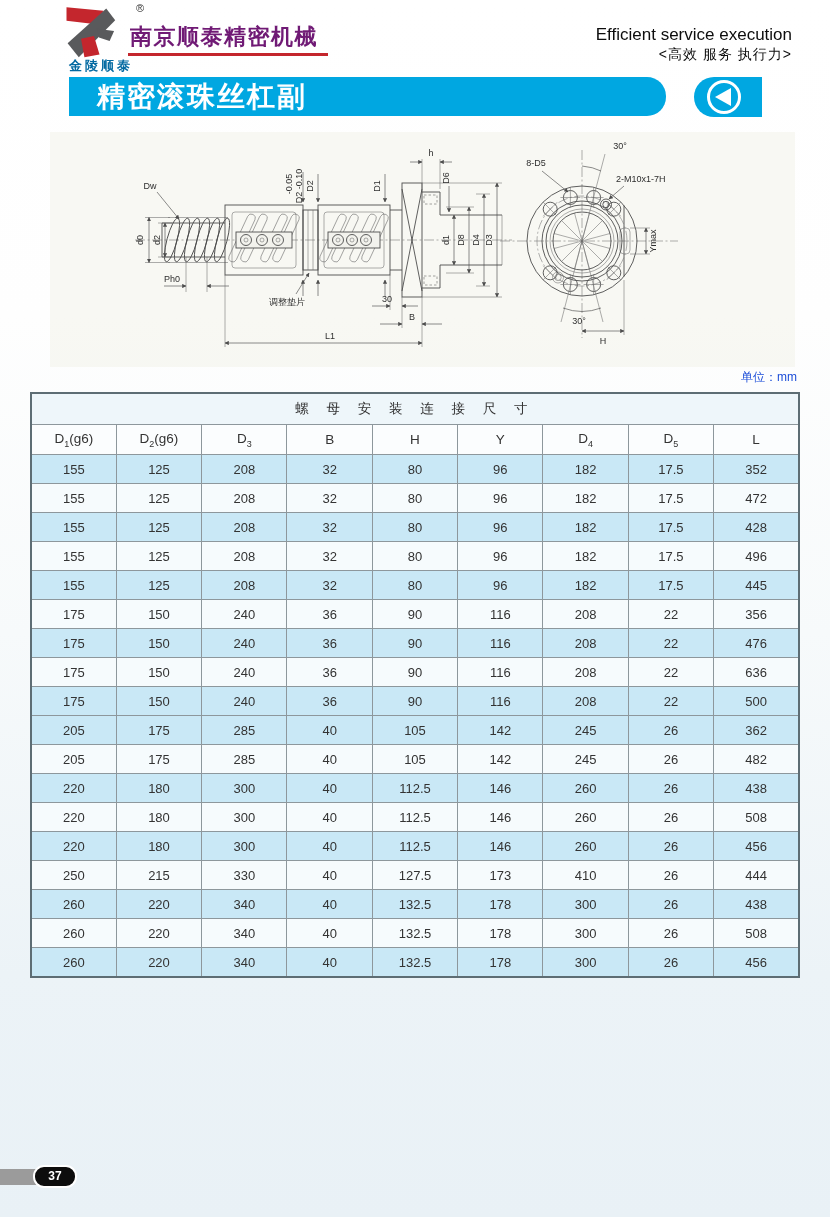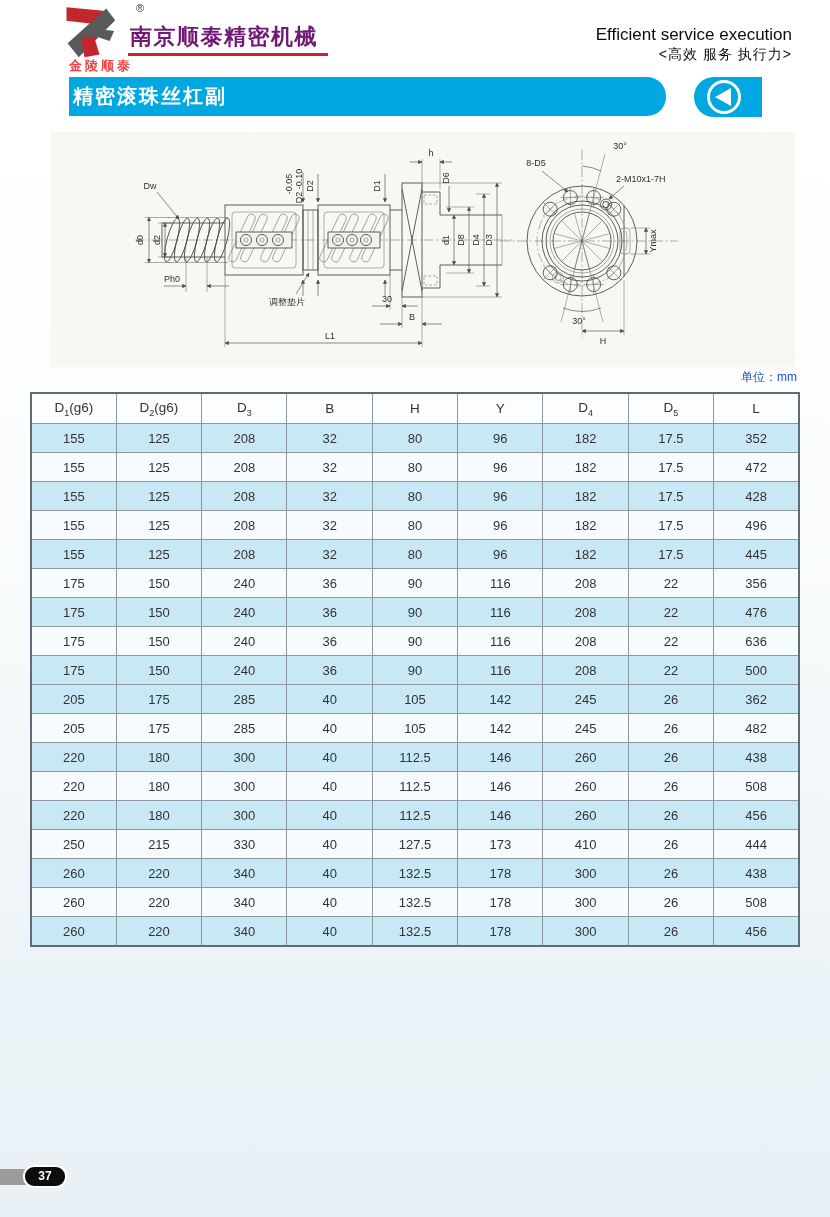--- a/index.html
+++ b/index.html
@@ -5,30 +5,30 @@
   html,body{margin:0;padding:0}
   body{
     width:830px;height:1217px;position:relative;overflow:hidden;
     font-family:"Liberation Sans",sans-serif;color:#222;
     background:linear-gradient(180deg,#ffffff 0%,#fefefe 26%,#f7fafb 52%,#ecf3f7 80%,#e9f1f6 100%);
   }
   
   .logo-svg{position:absolute;left:62px;top:5px}
   .reg-mark{position:absolute;left:136px;top:2px;font-size:11px;color:#333}
   .logo-caption{position:absolute;left:56px;top:57px;width:90px;text-align:center;
-    font-family:"Liberation Serif",serif;font-weight:bold;font-size:13px;letter-spacing:3px;color:#ef4444}
+    font-family:"Liberation Serif",serif;font-weight:bold;font-size:13px;letter-spacing:3px;color:#0369a1}
   .company-name{position:absolute;left:130px;top:22px;font-size:22px;font-weight:bold;
     letter-spacing:1.5px;color:#701a75;white-space:nowrap}
   .red-underline{position:absolute;left:128px;top:53px;width:200px;height:3px;background:var(--logo-red,#c4262d)}
   .slogan-en{position:absolute;right:38px;top:25px;font-size:17px;color:#0d0d0d;text-align:left}
   .slogan-zh{position:absolute;right:38px;top:46px;font-size:14px;color:#0d0d0d;text-align:right;letter-spacing:1px}
   
   .banner{position:absolute;left:69px;top:77px;width:597px;height:39px;
     background:var(--accent,#00a7e1);border-radius:0 19px 19px 0}
-  .banner-title{color:#fff;font-size:20px;font-weight:bold;letter-spacing:2px;line-height:39px;padding-left:4px}
+  .banner-title{color:#fff;font-size:28px;font-weight:bold;letter-spacing:2px;line-height:39px;padding-left:28px}
   .back-btn{position:absolute;left:694px;top:77px;width:68px;height:40px;
     background:var(--accent,#00a7e1);border-radius:20px 0 0 20px;cursor:pointer;
     display:flex;align-items:center;box-sizing:border-box;padding-left:10px}
   
   .drawing-wrap{position:absolute;left:50px;top:132px;width:745px;height:235px;
     background:rgba(242,242,234,.55)}
   .drawing-wrap svg .ln{stroke:#4d4d4d;stroke-width:.9;fill:none}
   .drawing-wrap svg .thin{stroke:#6a6a6a;stroke-width:.55;fill:none}
   .drawing-wrap svg .dim{stroke:#4d4d4d;stroke-width:.65;fill:none}
   .drawing-wrap svg .cl{stroke:#7a7a7a;stroke-width:.6;fill:none;stroke-dasharray:10 2.5 2 2.5}
@@ -42,21 +42,21 @@
   .spec-table th,.spec-table td{border:1px solid #8d979c;text-align:center;vertical-align:middle;
     font-weight:normal;color:#333;padding:0}
   .title-cell{height:30px;background:#eef6fa;font-size:13.5px;letter-spacing:7px;color:#222}
   .head-row th{height:29px;background:#fbfdfe;font-size:13.5px}
   .head-row sub{font-size:9px}
   .spec-table tbody td{height:28px;font-size:13px}
   .row-blue td{background:var(--row-blue,#c9e8f6)}
   .row-white td{background:#f6fbfd}
   
   .footer-bar{position:absolute;left:0;top:1169px;width:44px;height:16px;background:#9b9b9b;border-radius:0 8px 8px 0}
-  .footer-page{position:absolute;left:23px;top:1165px;width:40px;height:19px;background:#0d0d0d;
+  .footer-page{position:absolute;left:33px;top:1165px;width:40px;height:19px;background:#0d0d0d;
     border:2px solid #fff;border-radius:11px;color:#fff;font-size:12px;font-weight:bold;
     text-align:center;line-height:19px}
   .logo-red{fill:var(--logo-red,#c4262d)}
   .logo-gray{fill:var(--logo-gray,#595a5c)}
 </style>
 </head>
 <body>
 
 <svg class="logo-svg" width="56" height="54" viewBox="0 0 100 96">
   <polygon class="logo-red" points="8,4 74,10 61,34 8,28"></polygon>
@@ -280,20 +280,23 @@
     <path class="dim" d="M532,199 H574" marker-start="url(#arr)" marker-end="url(#arr)"></path>
     <text x="553" y="212" text-anchor="middle">H</text>
   </g>
 </svg>
 </div>
 
 <div class="unit-note">单位：mm</div>
 
 <table class="spec-table">
   <thead>
+    <tr>
+      <th class="title-cell" colspan="9">螺 母 安 装 连 接 尺 寸</th>
+    </tr>
     <tr class="head-row">
         <th>D<sub>1</sub>(g6)</th>
         <th>D<sub>2</sub>(g6)</th>
         <th>D<sub>3</sub></th>
         <th>B</th>
         <th>H</th>
         <th>Y</th>
         <th>D<sub>4</sub></th>
         <th>D<sub>5</sub></th>
         <th>L</th>

